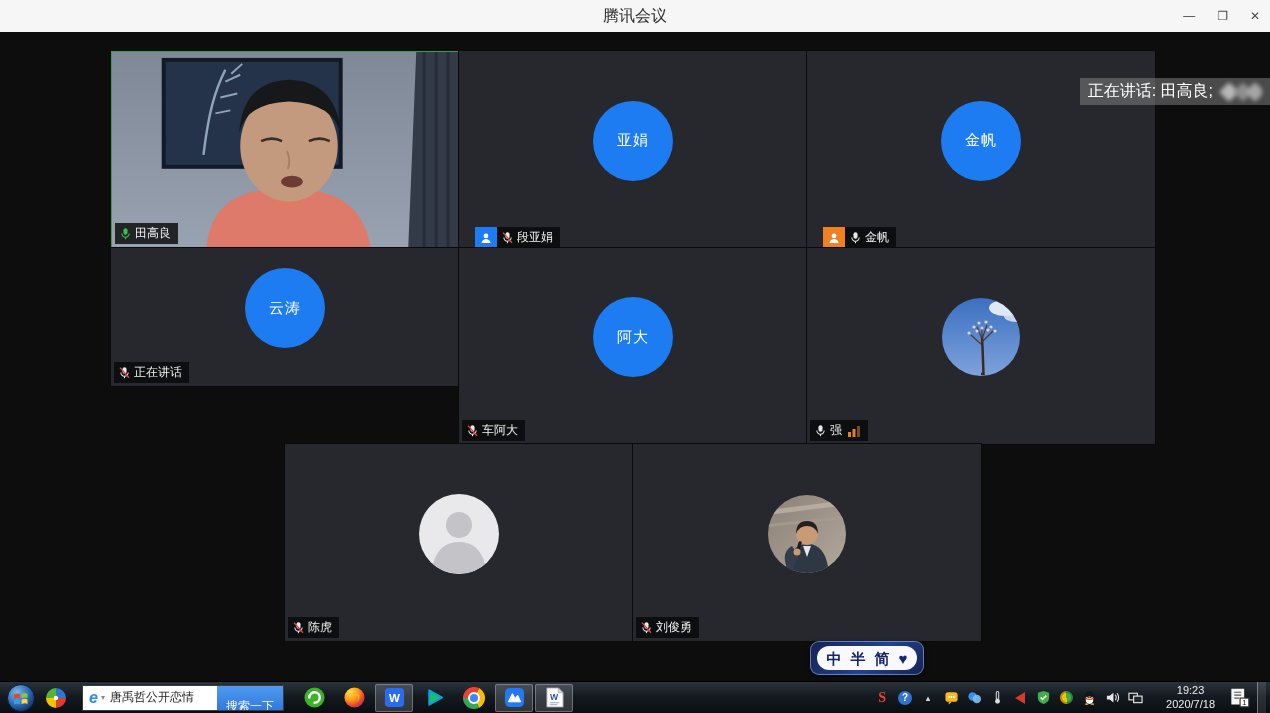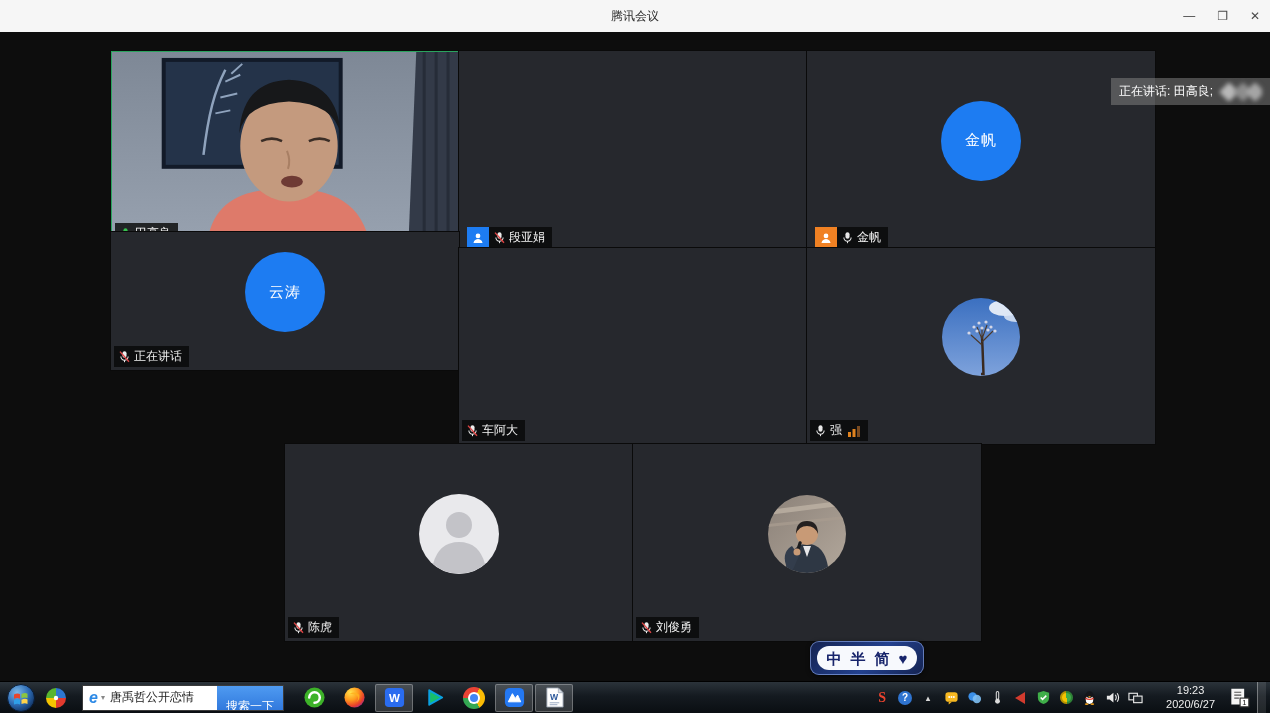--- a/index.html
+++ b/index.html
@@ -4,50 +4,50 @@
 <style>
   * { box-sizing: border-box; }
   html,body { margin:0; padding:0; }
   body {
     width:1270px; height:713px; position:relative; overflow:hidden;
     background:#0c0c0c; font-family:"Liberation Sans", sans-serif;
   }
   
   .titlebar{ position:absolute; top:0; left:0; width:1270px; height:32px;
     background:#f6f6f6; display:flex; align-items:center; justify-content:center; }
-  .titlebar .title{ font-size:12px; color:#2b2b2b; }
+  .titlebar .title{ font-size:16px; color:#2b2b2b; }
   .win-controls{ position:absolute; right:10px; top:0; height:32px; display:flex; align-items:center; gap:22px; }
   .win-controls span{ font-size:12px; color:#4a4a4a; cursor:default; line-height:1; }
   
   .stage{ position:absolute; top:32px; left:0; width:1270px; height:649px; background:#0d0d0d; }
   .tile{ position:absolute; background:#26282d; outline:1px solid #0a0a0a; }
   .tile.speaking{ border:1px solid #2aa35e; }
   .avatar-circle{
     position:absolute; left:50%; top:calc(50% - 9px); transform:translate(-50%,-50%);
     width:80px; height:80px; border-radius:50%; background:#1d7cf2;
     color:#fff; font-size:15px; letter-spacing:1px;
     display:flex; align-items:center; justify-content:center;
   }
   .avatar-photo{ position:absolute; left:50%; top:calc(50% - 9px); transform:translate(-50%,-50%);
     width:80px; height:80px; }
-  .label-row{ position:absolute; left:8px; bottom:0; display:flex; align-items:stretch; }
+  .label-row{ position:absolute; left:16px; bottom:0; display:flex; align-items:stretch; }
   .label-row.inset{ left:3px; bottom:3px; }
   .badge{ width:22px; height:21px; display:flex; align-items:center; justify-content:center; }
   .badge.blue{ background:#1d7cf2; }
   .badge.orange{ background:#f08123; }
   .name-label{ background:rgba(8,8,8,0.82); color:#f2f2f2; font-size:12px;
     height:21px; padding:0 7px 0 4px; display:flex; align-items:center; gap:3px; white-space:nowrap; }
   .mic{ width:13px; height:13px; flex:0 0 auto; }
   .mic.on{ color:#e8e8e8; }
   .mic.active{ color:#37c24f; }
   .mic.muted{ color:#ececec; }
   .signal{ width:14px; height:12px; margin-left:2px; }
   
   .banner{ position:absolute; top:78px; right:0; height:27px; min-width:153px;
-    background:rgba(125,125,125,0.55); color:#fff; font-size:12px;
+    background:rgba(125,125,125,0.55); color:#fff; font-size:16px;
     display:flex; align-items:center; padding:4px 8px; gap:5px; }
   .blur-block{ position:relative; width:44px; height:18px; overflow:hidden; filter:blur(2px); }
   .blur-block i{ position:absolute; width:14px; height:14px; background:#b8b8b8; transform:rotate(45deg); top:2px; }
   .blur-block i:nth-child(1){ left:4px; }
   .blur-block i:nth-child(2){ left:18px; background:#8d8d8d; }
   .blur-block i:nth-child(3){ left:30px; background:#a5a5a5; }
   
   .ime{ position:absolute; left:810px; top:641px; width:114px; height:34px;
     background:linear-gradient(135deg,#14224f,#23418f 55%,#14224f);
     border-radius:9px; box-shadow:inset 0 0 0 1px rgba(160,190,255,.55), 0 1px 4px rgba(0,0,0,.6);
@@ -134,20 +134,21 @@
         <rect x="5.5" y="1.5" width="5" height="8" rx="2.5" fill="currentColor"></rect>
         <path d="M3.5 8a4.5 4.5 0 0 0 9 0" fill="none" stroke="currentColor" stroke-width="1.3"></path>
         <line x1="8" y1="12.5" x2="8" y2="15" stroke="currentColor" stroke-width="1.3"></line>
       </svg>
       <span>田高良</span>
     </div>
   </div>
 </div>
 
 <div class="tile" style="left:459px; top:51px; width:348px; height:197px;">
+  <div class="avatar-circle">亚娟</div>
   <div class="label-row">
     <div class="badge blue">
       <svg viewBox="0 0 20 20" width="14" height="14">
           <circle cx="10" cy="7" r="3.4" fill="#fff"></circle>
           <path d="M3.5 17c.8-4 4-5.5 6.5-5.5s5.7 1.5 6.5 5.5z" fill="#fff"></path>
         </svg>
     </div>
     <div class="name-label">
       <svg class="mic muted" viewBox="0 0 16 16">
         <rect x="5.5" y="1.5" width="5" height="8" rx="2.5" fill="currentColor"></rect>
@@ -173,36 +174,37 @@
       <svg class="mic on" viewBox="0 0 16 16">
         <rect x="5.5" y="1.5" width="5" height="8" rx="2.5" fill="currentColor"></rect>
         <path d="M3.5 8a4.5 4.5 0 0 0 9 0" fill="none" stroke="currentColor" stroke-width="1.3"></path>
         <line x1="8" y1="12.5" x2="8" y2="15" stroke="currentColor" stroke-width="1.3"></line>
       </svg>
       <span>金帆</span>
     </div>
   </div>
 </div>
 
-<div class="tile" style="left:111px; top:232px; width:348px; height:138px;">
+<div class="tile" style="left:111px; top:248px; width:348px; height:138px;">
   <div class="avatar-circle">云涛</div>
   <div class="label-row inset">
     <div class="name-label">
       <svg class="mic muted" viewBox="0 0 16 16">
         <rect x="5.5" y="1.5" width="5" height="8" rx="2.5" fill="currentColor"></rect>
         <path d="M3.5 8a4.5 4.5 0 0 0 9 0" fill="none" stroke="currentColor" stroke-width="1.3"></path>
         <line x1="8" y1="12.5" x2="8" y2="15" stroke="currentColor" stroke-width="1.3"></line>
         <line x1="2.5" y1="2" x2="13.5" y2="14.5" stroke="#e04545" stroke-width="1.7"></line>
       </svg>
       <span>正在讲话</span>
     </div>
   </div>
 </div>
 
 <div class="tile" style="left:459px; top:248px; width:348px; height:196px;">
+  <div class="avatar-circle">阿大</div>
   <div class="label-row inset">
     <div class="name-label">
       <svg class="mic muted" viewBox="0 0 16 16">
         <rect x="5.5" y="1.5" width="5" height="8" rx="2.5" fill="currentColor"></rect>
         <path d="M3.5 8a4.5 4.5 0 0 0 9 0" fill="none" stroke="currentColor" stroke-width="1.3"></path>
         <line x1="8" y1="12.5" x2="8" y2="15" stroke="currentColor" stroke-width="1.3"></line>
         <line x1="2.5" y1="2" x2="13.5" y2="14.5" stroke="#e04545" stroke-width="1.7"></line>
       </svg>
       <span>车阿大</span>
     </div>
@@ -484,21 +486,21 @@
 
     <span class="ticon">
       <svg viewBox="0 0 16 16">
         <rect x="1" y="3.5" width="9" height="7" fill="none" stroke="#e8e8e8" stroke-width="1.2"></rect>
         <rect x="6" y="6.5" width="9" height="7" fill="#20262b" stroke="#e8e8e8" stroke-width="1.2"></rect>
       </svg>
     </span>
 
     <div class="clock">
       <div>19:23</div>
-      <div>2020/6/27</div>
+      <div>2020/7/18</div>
     </div>
 
     <span class="ticon" style="width:22px;height:22px;">
       <svg viewBox="0 0 18 18" style="width:21px;height:21px;">
         <rect x="2" y="1.5" width="11" height="13.5" fill="#f5f5f5"></rect>
         <path d="M4.5 4.5 h6 M4.5 7 h6 M4.5 9.5 h4" stroke="#555" stroke-width="1"></path>
         <rect x="9.5" y="9.5" width="7.5" height="7.5" fill="#fff" stroke="#333"></rect>
         <text x="13.2" y="15.6" font-size="6.5" text-anchor="middle" fill="#111">1</text>
       </svg>
     </span>

